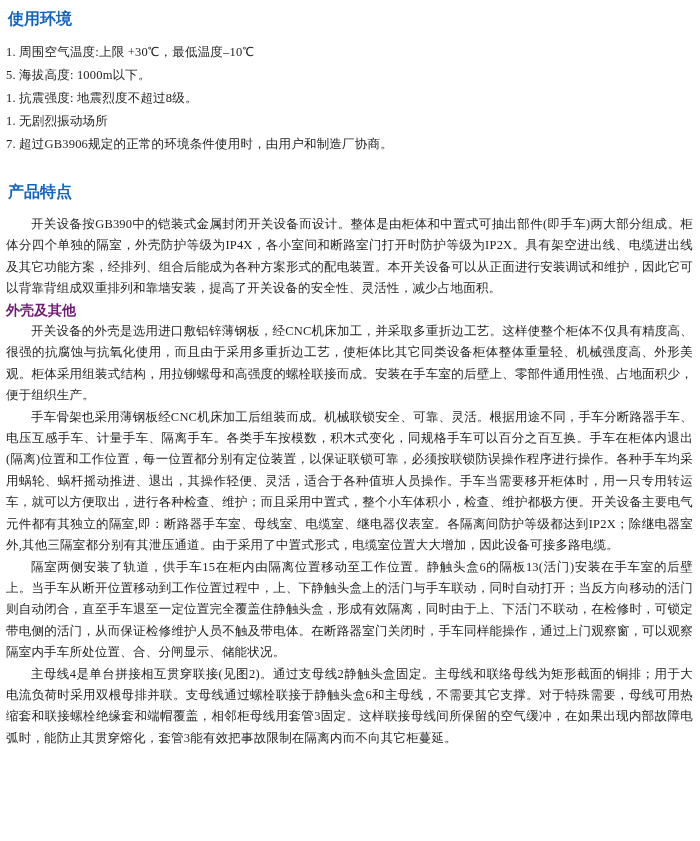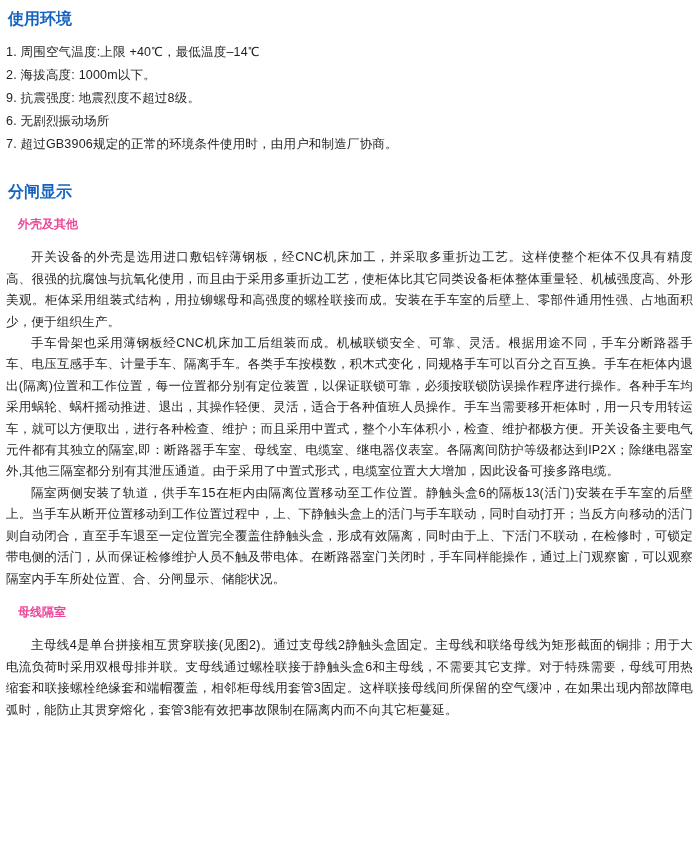--- a/index.html
+++ b/index.html
@@ -6,21 +6,21 @@
     margin: 0;
     padding: 0;
     background: #ffffff;
   }
   .page {
     width: 700px;
     height: 841px;
     box-sizing: border-box;
     padding: 8px 7px 6px 6px;
     background: #ffffff;
-    font-family: Liberation Sans, sans-serif;
+    font-family: Liberation Serif, serif;
     color: #1a1a1a;
     overflow: hidden;
   }
   .section-title {
     margin: 2px 0 13px 2px;
     font-size: 16px;
     line-height: 18px;
     font-weight: bold;
     color: #1463be;
   }
@@ -41,48 +41,48 @@
   .para {
     margin: 0;
     font-size: 12.5px;
     line-height: 21.4px;
     text-align: justify;
     text-indent: 2em;
     color: #1f1f1f;
     letter-spacing: 0.2px;
   }
   .subheading {
-    margin: 12px;
-    font-size: 12px;
+    margin: 0;
+    font-size: 14px;
     line-height: 21.4px;
     font-weight: bold;
-    color: #ec4899;
+    color: #701a75;
   }
 </style>
 </head>
 <body>
 
 <div class="page">
 
   <h2 class="section-title">使用环境</h2>
 
   <ul class="env-list">
-    <li>1. 周围空气温度:上限 +40℃，最低温度–14℃</li>
-    <li>2. 海拔高度: 1000m以下。</li>
-    <li>9. 抗震强度: 地震烈度不超过8级。</li>
-    <li>6. 无剧烈振动场所</li>
+    <li>1. 周围空气温度:上限 +30℃，最低温度–10℃</li>
+    <li>5. 海拔高度: 1000m以下。</li>
+    <li>1. 抗震强度: 地震烈度不超过8级。</li>
+    <li>1. 无剧烈振动场所</li>
     <li>7. 超过GB3906规定的正常的环境条件使用时，由用户和制造厂协商。</li>
   </ul>
 
-  <h2 class="section-title second">分闸显示</h2>
+  <h2 class="section-title second">产品特点</h2>
 
+  <p class="para">开关设备按GB390中的铠装式金属封闭开关设备而设计。整体是由柜体和中置式可抽出部件(即手车)两大部分组成。柜体分四个单独的隔室，外壳防护等级为IP4X，各小室间和断路室门打开时防护等级为IP2X。具有架空进出线、电缆进出线及其它功能方案，经排列、组合后能成为各种方案形式的配电装置。本开关设备可以从正面进行安装调试和维护，因此它可以背靠背组成双重排列和靠墙安装，提高了开关设备的安全性、灵活性，减少占地面积。</p>
 
   <h3 class="subheading">外壳及其他</h3>
   <p class="para">开关设备的外壳是选用进口敷铝锌薄钢板，经CNC机床加工，并采取多重折边工艺。这样使整个柜体不仅具有精度高、很强的抗腐蚀与抗氧化使用，而且由于采用多重折边工艺，使柜体比其它同类设备柜体整体重量轻、机械强度高、外形美观。柜体采用组装式结构，用拉铆螺母和高强度的螺栓联接而成。安装在手车室的后壁上、零部件通用性强、占地面积少，便于组织生产。</p>
 
   <p class="para">手车骨架也采用薄钢板经CNC机床加工后组装而成。机械联锁安全、可靠、灵活。根据用途不同，手车分断路器手车、电压互感手车、计量手车、隔离手车。各类手车按模数，积木式变化，同规格手车可以百分之百互换。手车在柜体内退出(隔离)位置和工作位置，每一位置都分别有定位装置，以保证联锁可靠，必须按联锁防误操作程序进行操作。各种手车均采用蜗轮、蜗杆摇动推进、退出，其操作轻便、灵活，适合于各种值班人员操作。手车当需要移开柜体时，用一只专用转运车，就可以方便取出，进行各种检查、维护；而且采用中置式，整个小车体积小，检查、维护都极方便。开关设备主要电气元件都有其独立的隔室,即：断路器手车室、母线室、电缆室、继电器仪表室。各隔离间防护等级都达到IP2X；除继电器室外,其他三隔室都分别有其泄压通道。由于采用了中置式形式，电缆室位置大大增加，因此设备可接多路电缆。</p>
 
   <p class="para">隔室两侧安装了轨道，供手车15在柜内由隔离位置移动至工作位置。静触头盒6的隔板13(活门)安装在手车室的后壁上。当手车从断开位置移动到工作位置过程中，上、下静触头盒上的活门与手车联动，同时自动打开；当反方向移动的活门则自动闭合，直至手车退至一定位置完全覆盖住静触头盒，形成有效隔离，同时由于上、下活门不联动，在检修时，可锁定带电侧的活门，从而保证检修维护人员不触及带电体。在断路器室门关闭时，手车同样能操作，通过上门观察窗，可以观察隔室内手车所处位置、合、分闸显示、储能状况。</p>
 
-  <h3 class="subheading">母线隔室</h3>
   <p class="para">主母线4是单台拼接相互贯穿联接(见图2)。通过支母线2静触头盒固定。主母线和联络母线为矩形截面的铜排；用于大电流负荷时采用双根母排并联。支母线通过螺栓联接于静触头盒6和主母线，不需要其它支撑。对于特殊需要，母线可用热缩套和联接螺栓绝缘套和端帽覆盖，相邻柜母线用套管3固定。这样联接母线间所保留的空气缓冲，在如果出现内部故障电弧时，能防止其贯穿熔化，套管3能有效把事故限制在隔离内而不向其它柜蔓延。</p>
 
 </div>
 
 </body></html>

